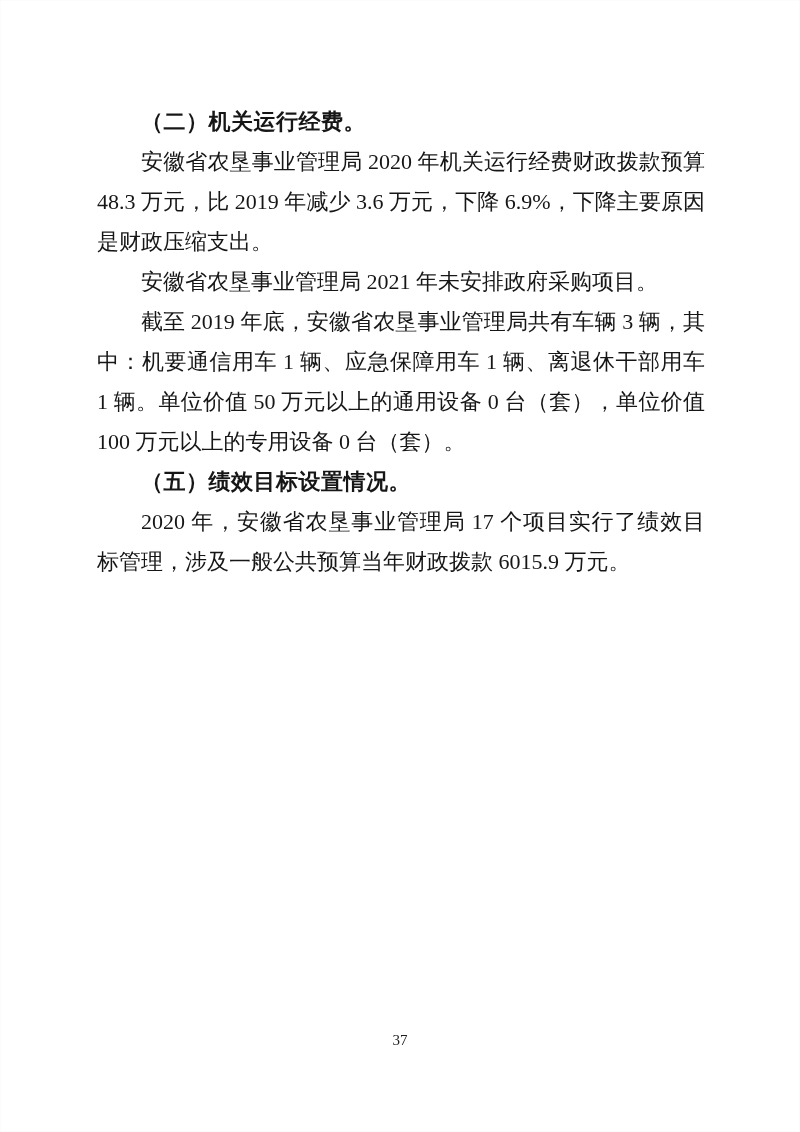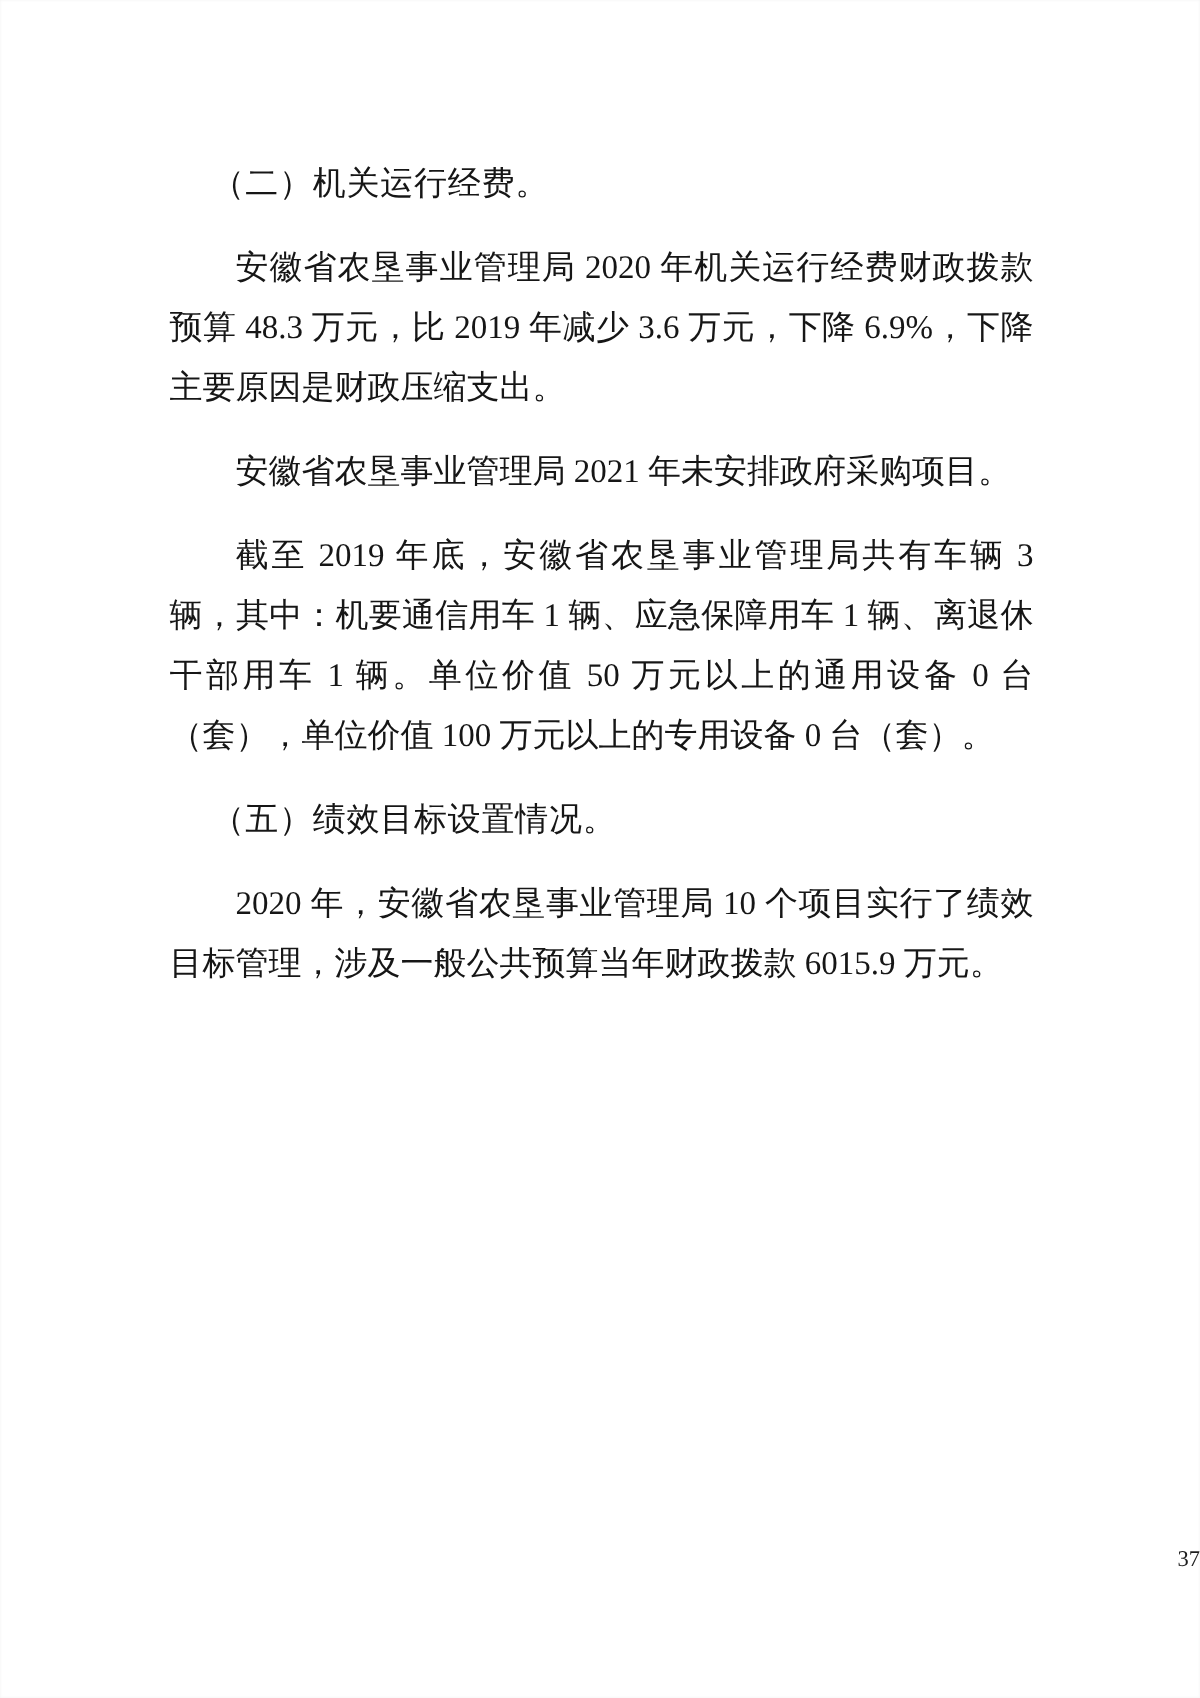--- a/index.html
+++ b/index.html
@@ -28,49 +28,49 @@
     width: 608px;
     font-size: 22px;
     line-height: 40px;
     text-align: justify;
     text-justify: inter-ideograph;
   }
   .content h2 {
     margin: 0;
     font-size: 22px;
     line-height: 40px;
-    font-weight: 400;
+    font-weight: 700;
     text-indent: 2em;
     letter-spacing: 0.5px;
   }
   .content p {
-    margin: 16px;
+    margin: 0;
     text-indent: 2em;
   }
   .pagenum {
     position: absolute;
     left: 0;
     right: 0;
     top: 1029px;
-    text-align: right;
+    text-align: center;
     font-size: 15px;
     line-height: 22px;
     color: #1d1d1d;
   }
 </style>
 </head>
 <body>
 
 <div class="page"></div>
 
 <main class="content">
   <h2>（二）机关运行经费。</h2>
   <p>安徽省农垦事业管理局 2020 年机关运行经费财政拨款预算 48.3 万元，比 2019 年减少 3.6 万元，下降 6.9%，下降主要原因是财政压缩支出。</p>
 
   <p>安徽省农垦事业管理局 2021 年未安排政府采购项目。</p>
 
   <p>截至 2019 年底，安徽省农垦事业管理局共有车辆 3 辆，其中：机要通信用车 1 辆、应急保障用车 1 辆、离退休干部用车 1 辆。单位价值 50 万元以上的通用设备 0 台（套），单位价值 100 万元以上的专用设备 0 台（套）。</p>
 
   <h2>（五）绩效目标设置情况。</h2>
-  <p>2020 年，安徽省农垦事业管理局 10 个项目实行了绩效目标管理，涉及一般公共预算当年财政拨款 6015.9 万元。</p>
+  <p>2020 年，安徽省农垦事业管理局 17 个项目实行了绩效目标管理，涉及一般公共预算当年财政拨款 6015.9 万元。</p>
 </main>
 
 <footer class="pagenum">37</footer>
 
 </body></html>

